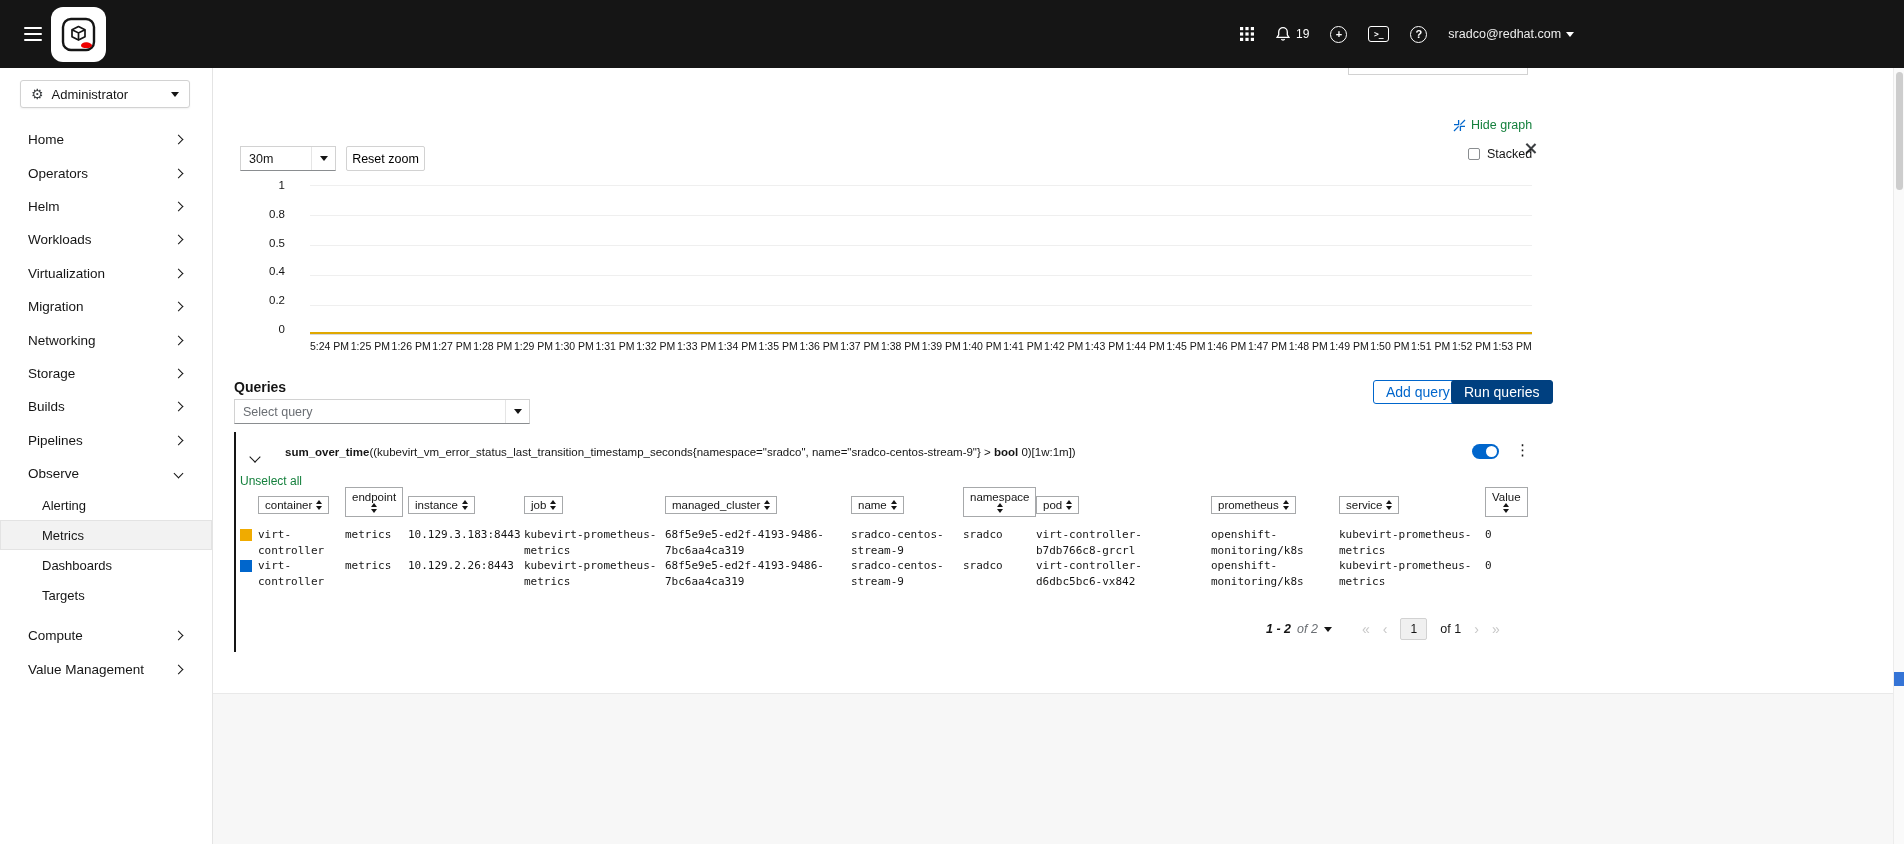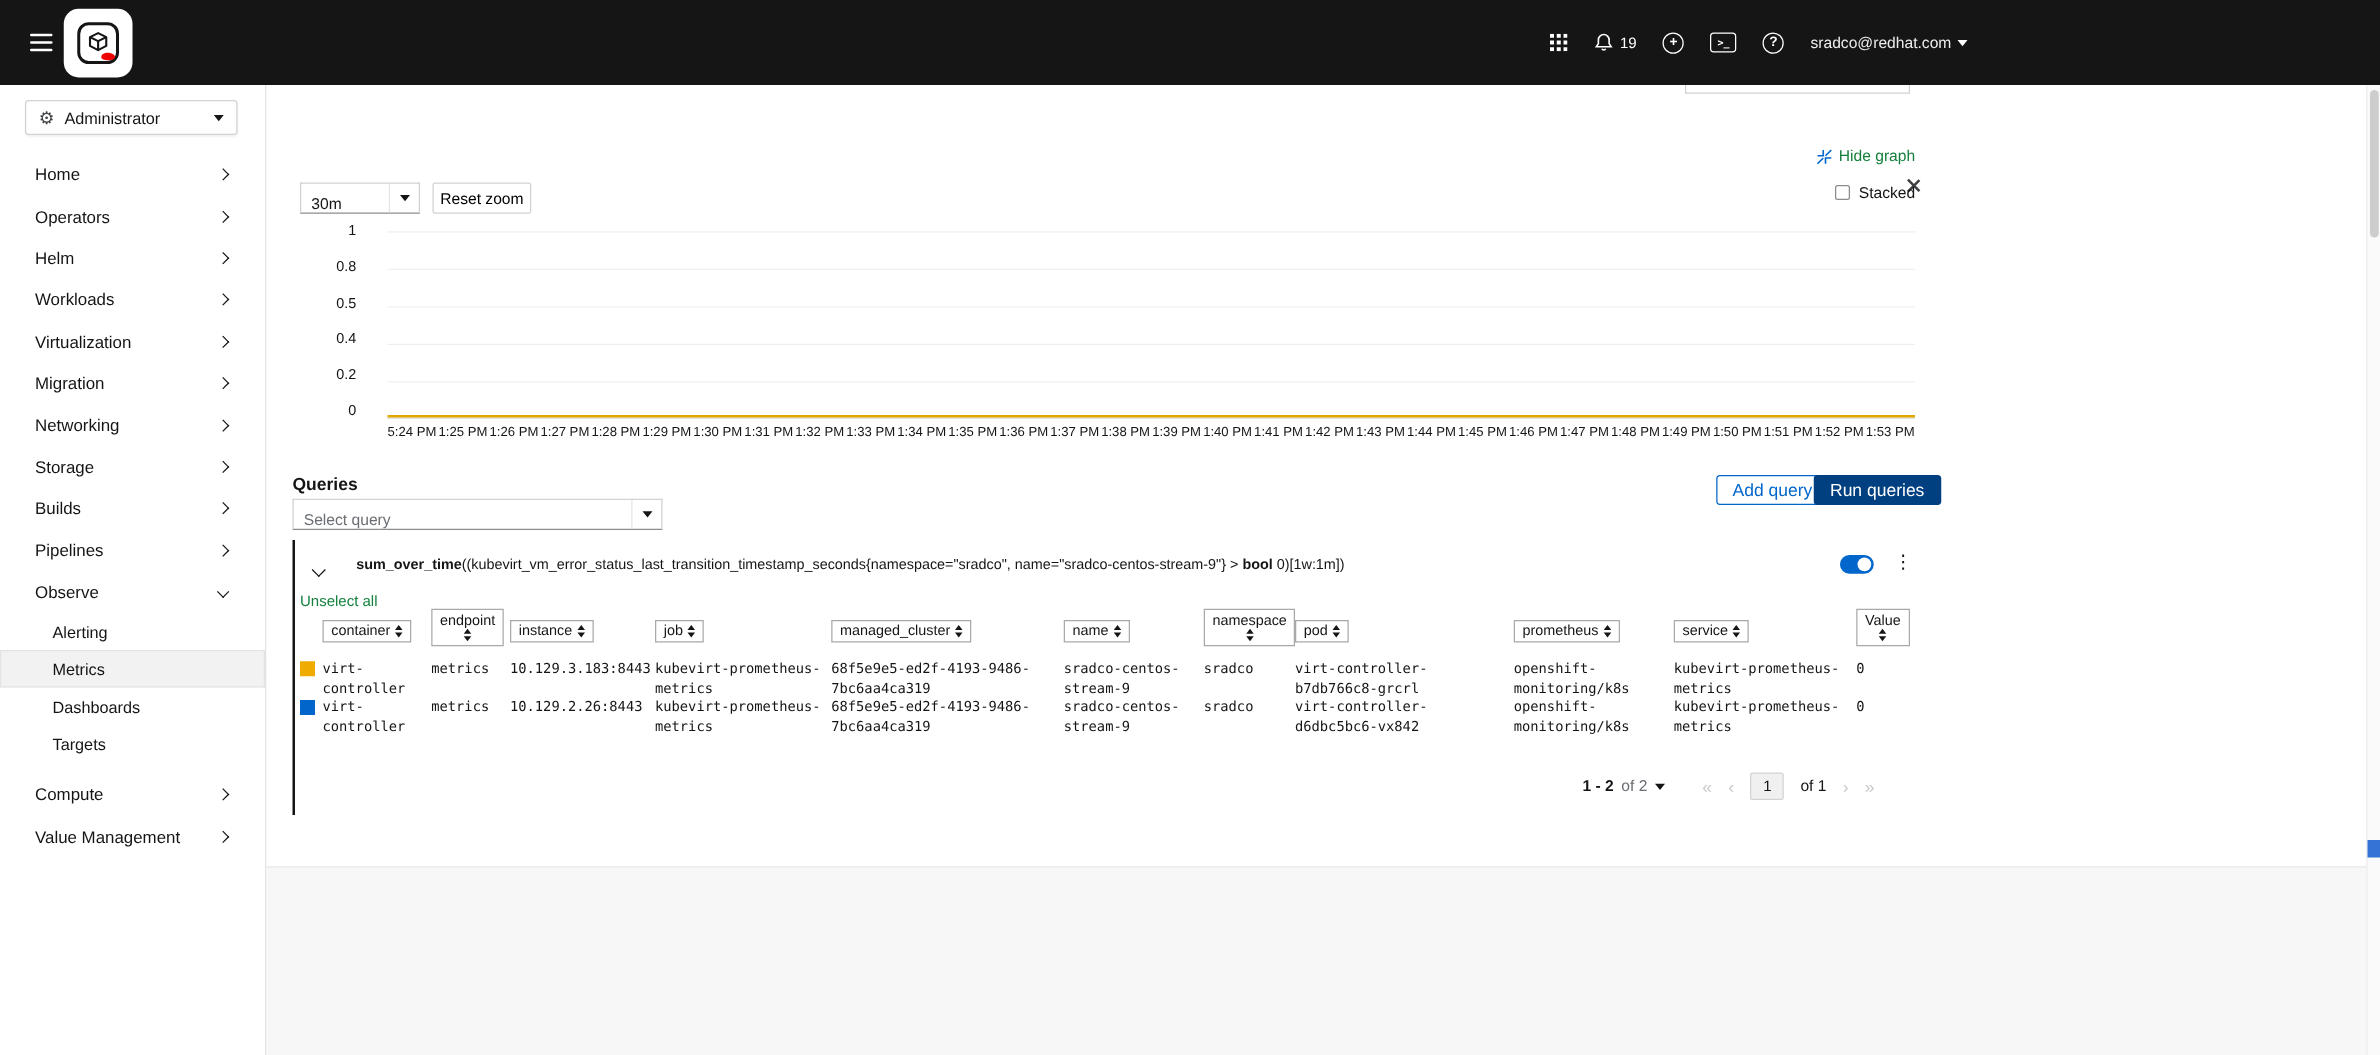--- a/index.html
+++ b/index.html
@@ -42,21 +42,21 @@
   .clipped-box { position:absolute; left:1135px; top:0; width:180px; height:7px; background:#fff; border:1px solid #d2d2d2; border-top:none; }
 
   .link { color:#15803d; cursor:pointer; text-decoration:none; }
   .hide-graph { position:absolute; left:1240px; top:50px; display:flex; align-items:center; gap:5px; font-size:12.5px; }
   .close-x { position:absolute; left:1311px; top:74px; width:13px; height:13px; cursor:pointer; }
   .close-x::before,.close-x::after { content:""; position:absolute; left:6px; top:0; width:1.6px; height:13px; background:#3c3f42; }
   .close-x::before { transform:rotate(45deg); } .close-x::after { transform:rotate(-45deg); }
   .stacked-wrap { position:absolute; left:1255px; top:79px; display:flex; align-items:center; gap:7px; font-size:12.5px; }
   .checkbox { width:12px; height:12px; border:1px solid #8a8d90; background:#fff; border-radius:2px; cursor:pointer; }
 
-  .pf-select { border:1px solid #d2d2d2; border-bottom-color:#8a8d90; background:#fff; display:flex; align-items:flex-end; font-size:12.5px; cursor:pointer; }
+  .pf-select { border:1px solid #d2d2d2; border-bottom-color:#8a8d90; background:#fff; display:flex; align-items:center; font-size:12.5px; cursor:pointer; }
   .range-select { position:absolute; left:27px; top:78px; width:96px; height:25px; }
   .pf-select .val { padding-left:8px; }
   .pf-select .caret-zone { margin-left:auto; width:24px; height:100%; display:flex; align-items:center; justify-content:center; border-left:1px solid #e5e5e5; }
   .reset-zoom { position:absolute; left:133px; top:78px; width:79px; height:25px; background:#fff; border:1px solid #d2d2d2; border-radius:2px; font-size:12.5px; display:flex; align-items:center; justify-content:center; cursor:pointer; }
 
   
   .y-axis { position:absolute; left:30px; top:111px; width:42px; height:156px; display:flex; flex-direction:column; justify-content:space-between; }
   .y-axis span { font-size:11.5px; text-align:right; display:block; line-height:12px; }
   .plot { position:absolute; left:97px; top:117px; width:1222px; height:150px; cursor:crosshair; }
   .gridline { position:absolute; left:0; right:0; height:1px; background:#efefef; }
@@ -93,21 +93,21 @@
   .sort-icon i { display:block; width:0; height:0; border-left:3px solid transparent; border-right:3px solid transparent; }
   .sort-icon i.up { border-bottom:4px solid #151515; }
   .sort-icon i.dn { border-top:4px solid #151515; }
   .rows { margin-top:9px; }
   .data-row { min-height:31px; }
   .cell { font-family:"DejaVu Sans Mono", monospace; font-size:11px; line-height:15.5px; color:#151515; padding-right:6px; overflow:hidden; }
   .swatch { width:12px; height:12px; margin-top:2px; display:inline-block; }
 
   
   .pagination { position:absolute; left:1030px; top:186px; display:flex; align-items:center; font-size:12.5px; }
-  .pg-summary { display:flex; align-items:center; gap:6px; cursor:pointer; }
+  .pg-summary { display:flex; align-items:center; gap:6px; cursor:pointer;font-style:italic; }
   .pg-summary .rest { color:#6a6e73; }
   .pg-nav { display:flex; align-items:center; gap:13px; margin-left:30px; }
   .pg-arrow { color:#c8c8c8; font-size:14px; cursor:default; line-height:1; }
   .pg-input { width:27px; height:22px; background:#f0f0f0; border:1px solid #d2d2d2; border-radius:2px; display:flex; align-items:center; justify-content:center; font-size:12px; }
   .pg-of { color:#151515; }
 
   
   .scrollbar { position:absolute; left:1893px; top:68px; width:11px; bottom:0; background:#fafafa; border-left:1px solid #ececec; }
   .sb-thumb { position:absolute; left:1.5px; top:4px; width:7px; height:118px; background:#cdcdcd; border-radius:4px; cursor:grab; }
   .sb-marker { position:absolute; left:0; top:604px; width:11px; height:14px; background:#3574d6; }

